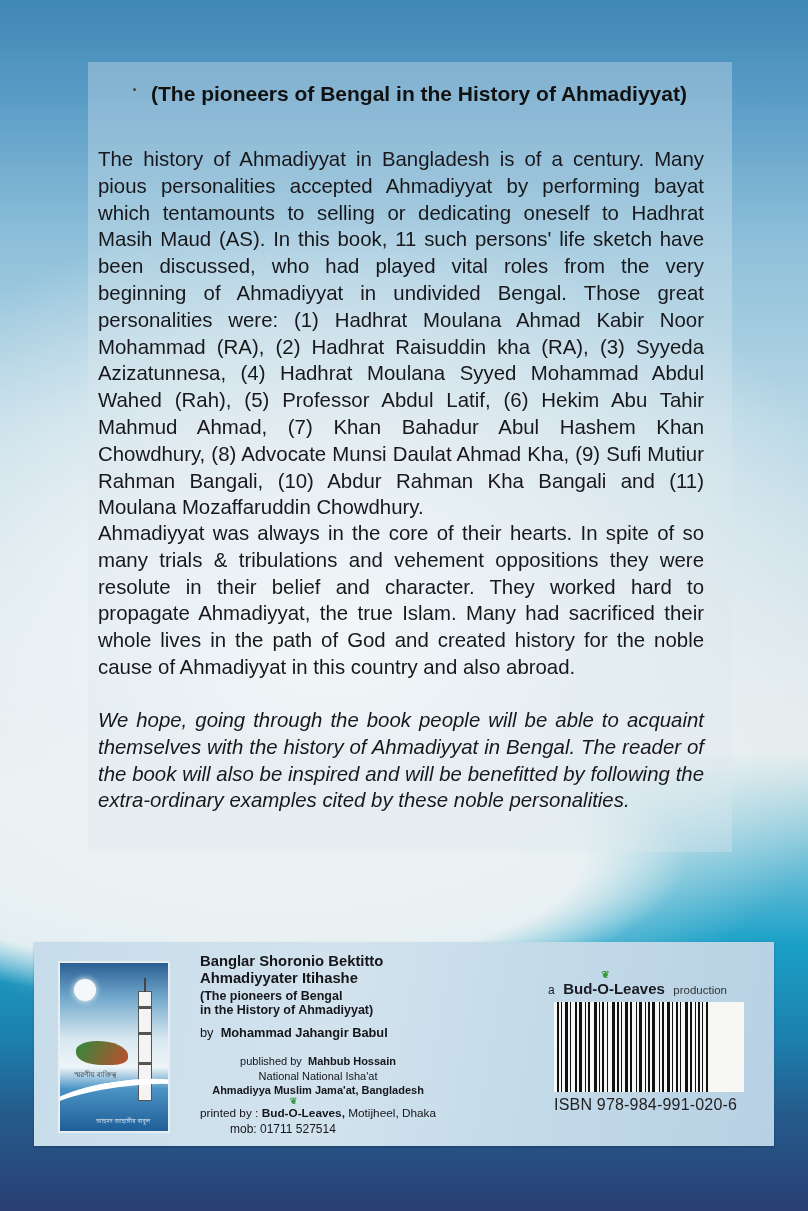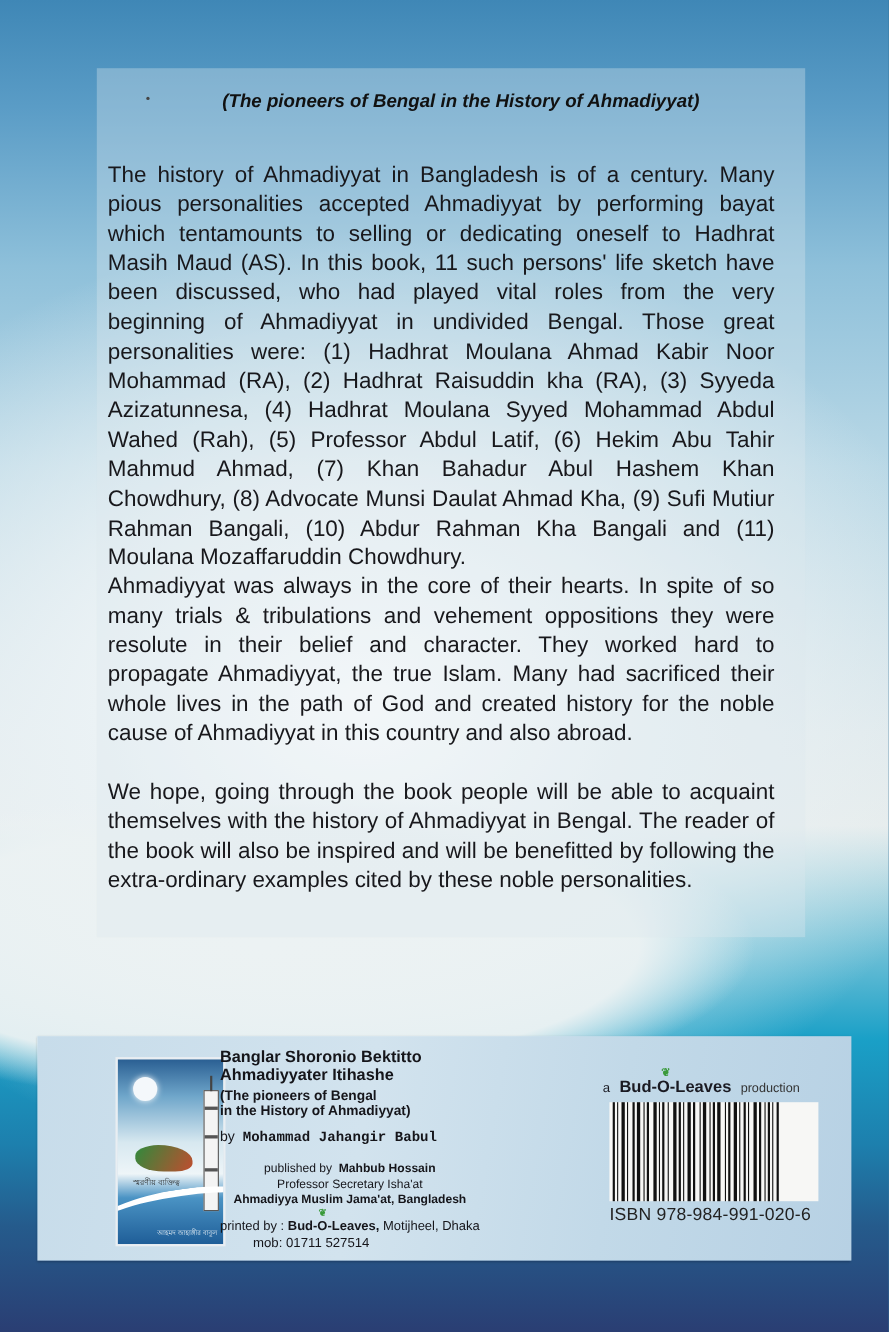--- a/index.html
+++ b/index.html
@@ -22,57 +22,56 @@
   .text-panel {
     position: absolute; left: 88px; top: 62px; width: 644px; height: 790px;
     background: rgba(220,232,238,0.35);
   }
   .title-block { position: absolute; left: 0; top: 78px; width: 808px; text-align: center; }
   .title-main {
     font-family: "Liberation Sans", sans-serif; font-weight: bold; font-size: 19px;
     color: #111; letter-spacing: 0.1px; margin-left: 30px;
   }
   .title-sub {
-    font-family: "Liberation Sans", sans-serif; font-weight: bold; font-size: 17px;
-    color: #111; margin-top: 4px; margin-left: 30px; font-style: italic;
+    font-family: "Liberation Sans", sans-serif; font-weight: bold; font-size: 21px;
+    color: #111; margin-top: 4px; margin-left: 30px;
   }
   .body-text {
     position: absolute; left: 98px; width: 606px;
     font-family: "Liberation Sans", sans-serif; font-size: 20.4px; line-height: 26.8px;
     text-align: justify; color: #18181c;
   }
   .p1 { top: 146px; }
   .p2 { top: 520px; }
-  .p3 { top: 707px; }
+  .p3 { top: 707px; font-style: italic; }
 
   .info-panel {
     position: absolute; left: 34px; top: 942px; width: 740px; height: 204px;
     background: linear-gradient(100deg, #c7dcea 0%, #d2e3ee 40%, #c2d9e8 70%, #b7d1e4 100%);
     box-shadow: 0 1px 2px rgba(0,0,0,0.25);
   }
   .thumb {
-    position: absolute; left: 24px; top: 19px; width: 100px; height: 172px;
+    position: absolute; left: 24px; top: 19px; width: 112px; height: 172px;
     border: 2px solid #e9eef2; box-sizing: border-box; overflow: hidden;
     background: linear-gradient(to bottom, #2a5f93 0%, #6fa6ca 20%, #d7e8f0 45%, #eef5f8 62%, #4a93c4 75%, #1f5e98 100%);
-    margin-left: 47px;
   }
   .thumb .moon { position: absolute; left: 14px; top: 16px; width: 22px; height: 22px; border-radius: 50%; background: #f4f8fb; box-shadow: 0 0 6px #fff; }
   .thumb .minaret { position: absolute; left: 78px; top: 28px; width: 14px; height: 110px; background: #f4f4f4; border: 1px solid #555; box-sizing: border-box; }
   .thumb .minaret:before { content: ""; position: absolute; left: 5px; top: -14px; width: 2px; height: 14px; background: #444; }
   .thumb .minaret-band { position: absolute; left: 0; width: 12px; height: 3px; background: #555; }
   .thumb .bengali-art { position: absolute; left: 16px; top: 78px; width: 52px; height: 24px; border-radius: 40% 60% 30% 50%; background: linear-gradient(120deg, #2f8a3c, #c04d2f); }
   .thumb .thumb-sub { position: absolute; left: 14px; top: 106px; font-size: 7px; color: #222; }
   .thumb .wave { position: absolute; left: -20px; top: 118px; width: 160px; height: 40px; border-radius: 50%; border-top: 6px solid #fff; transform: rotate(-8deg); }
   .thumb .thumb-foot { position: absolute; left: 36px; top: 153px; font-size: 6px; color: #e8f0f6; }
 
   .info-text { position: absolute; left: 166px; top: 11px; font-family: "Liberation Sans", sans-serif; color: #15151a; }
   .info-title { font-weight: bold; font-size: 14.8px; line-height: 17px; }
   .info-subtitle { font-weight: bold; font-size: 12.5px; line-height: 14px; margin-top: 2px; }
   .info-author { font-size: 12.8px; margin-top: 8px; }
-  .info-author b { font-weight: bold; font-family: Liberation Mono, monospace; }
+  .info-author b { font-weight: bold; }
   .info-pub { font-size: 11px; margin-top: 14px; line-height: 14.5px; text-align: center; }
   .info-pub .bold { font-weight: bold; }
   .info-print { font-size: 11.8px; margin-top: 8px; position: relative; }
   .info-print .bold { font-weight: bold; }
   .info-mob { font-size: 12px; margin-left: 30px; margin-top: 2px; }
   .leaf { display: inline-block; color: #3a9a3a; font-size: 9px; position: absolute; }
 
   .brand { position: absolute; left: 514px; top: 38px; font-family: "Liberation Sans", sans-serif; color: #1a1a22; white-space: nowrap; }
   .brand .a { font-size: 12px; }
   .brand .name { font-weight: bold; font-size: 15px; margin-left: 4px; position: relative; }
@@ -122,21 +121,21 @@
     <div class="info-title">Ahmadiyyater Itihashe</div>
     <div class="info-subtitle">(The pioneers of Bengal</div>
     <div class="info-subtitle" style="margin-top:0">in the History of Ahmadiyyat)</div>
     <div class="info-author">
       <span>by</span>&nbsp;
       <b>Mohammad Jahangir Babul</b>
     </div>
     <div class="info-pub">
       <div><span>published by</span>&nbsp;
         <span class="bold">Mahbub Hossain</span></div>
-      <div>Professor Secretary Isha'at</div>
+      <div>National National Isha'at</div>
       <div class="bold">Ahmadiyya Muslim Jama'at, Bangladesh</div>
     </div>
     <div class="info-print">
       <span>printed by :</span>
       <span class="bold" style="position:relative"><span class="leaf" style="left:28px;top:-10px">❦</span><span>Bud-O-Leaves,</span></span>
       <span>Motijheel, Dhaka</span>
     </div>
     <div class="info-mob">mob: 01711 527514</div>
   </div>
 

